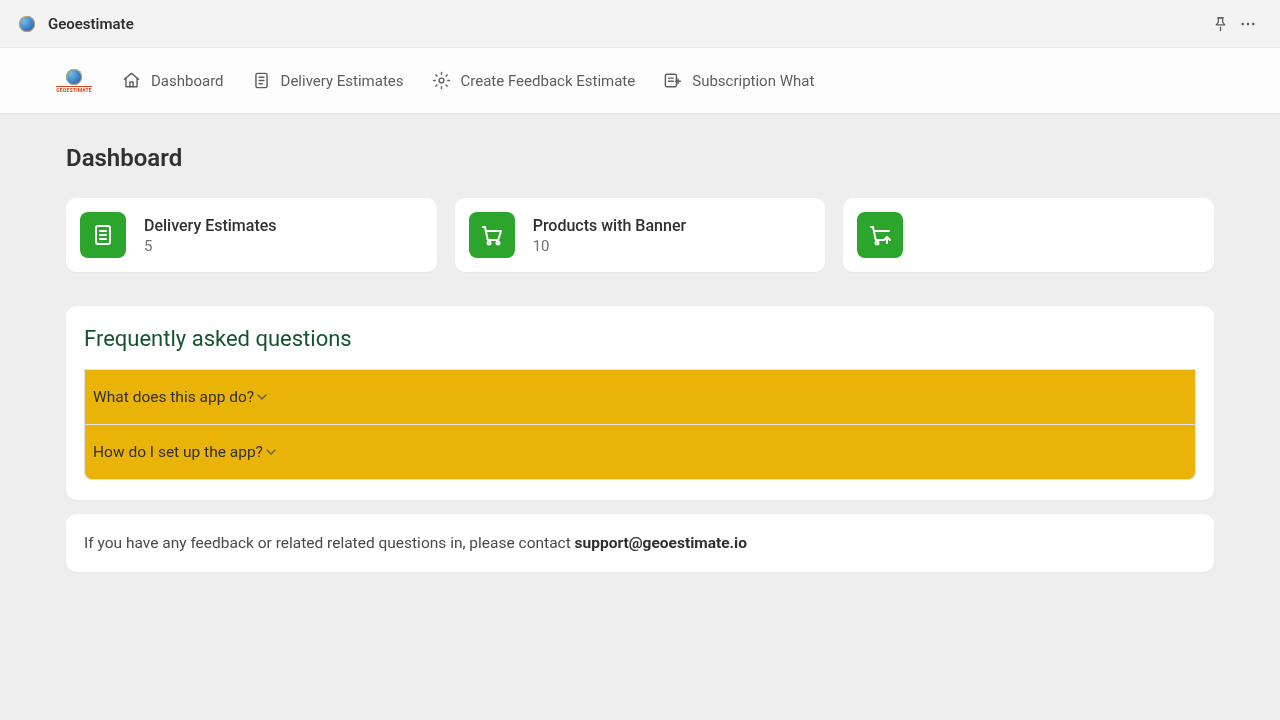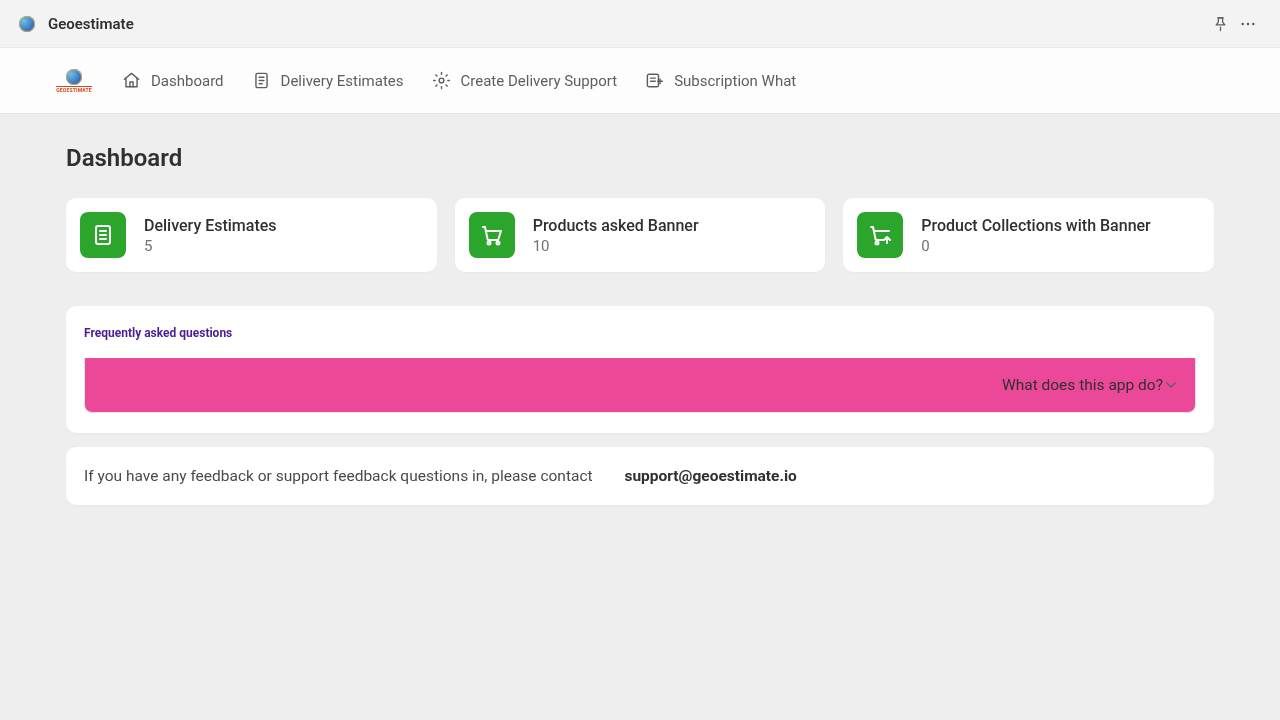--- a/index.html
+++ b/index.html
@@ -71,39 +71,39 @@
     .stat-label { font-size:16px; color:#303030; font-weight:500; }
     .stat-value { font-size:15px; color:#6d7175; }
 
     .panel {
       background:#fff;
       border-radius:10px;
       padding:20px 18px;
       margin-bottom:14px;
       box-shadow:0 1px 2px rgba(0,0,0,.03);
     }
-    .panel-title { font-size:12px; font-weight:700; color:#4c1d95; margin-bottom:18px; }
+    .panel-title { font-size:22px; font-weight:400; color:#14532d; margin-bottom:18px; }
 
     .faq-item {
-      background:#ec4899;
+      background:#eab308;
       border:1px solid #e3e3e3;
-      padding:18px 16px;
-      display:flex;
-      align-items:center;
-      justify-content:flex-end;
+      padding:18px 8px;
+      display:flex;
+      align-items:center;
+      justify-content:flex-start;
       font-size:15.5px;
       color:#303030;
       cursor:pointer;
     }
     .faq-item:first-of-type { border-radius:8px 8px 0 0; }
     .faq-item:last-of-type { border-radius:0 0 8px 8px; border-top:none; }
     .faq-chevron { width:16px; height:16px; color:#5c5f62; }
 
     .support-text { font-size:15.5px; color:#4a4a4a; }
-    .support-text b { font-weight:700; color:#303030;margin-left:28px; }
+    .support-text b { font-weight:700; color:#303030; }
 
     
     .glogo {
       width:16px; height:16px; border-radius:50%;
       background:radial-gradient(circle at 30% 30%, #6ec1e4 0%, #3a77c2 60%, #1b3f73 100%);
       box-shadow:0 0 0 1px #c6a96a inset;
     }
     .navbar-logo-inner { display:flex; flex-direction:column; align-items:center; gap:1px; }
     .navbar-logo .glogo { width:16px; height:16px; }
     .navbar-logo-text {
@@ -159,21 +159,21 @@
         <path d="M9 8h6M9 12h6M9 16h4"></path>
       </svg>
     <span>Delivery Estimates</span>
   </div>
 
   <div class="nav-item">
     <svg viewBox="0 0 24 24" fill="none" stroke-width="1.8" stroke-linecap="round" stroke-linejoin="round">
         <circle cx="12" cy="12" r="3"></circle>
         <path d="M12 2v2M12 20v2M4.9 4.9l1.4 1.4M17.7 17.7l1.4 1.4M2 12h2M20 12h2M4.9 19.1l1.4-1.4M17.7 6.3l1.4-1.4"></path>
       </svg>
-    <span>Create Delivery Support</span>
+    <span>Create Feedback Estimate</span>
   </div>
 
   <div class="nav-item">
     <svg viewBox="0 0 24 24" fill="none" stroke-width="1.8" stroke-linecap="round" stroke-linejoin="round">
         <rect x="3" y="4" width="14" height="16" rx="2"></rect>
         <path d="M7 9h6M7 13h6"></path>
         <path d="M19 10v6M22 13h-6"></path>
       </svg>
     <span>Subscription What</span>
   </div>
@@ -199,52 +199,54 @@
 
     <div class="stat-card">
       <div class="stat-icon">
         <svg viewBox="0 0 24 24" fill="none" stroke-width="2" stroke-linecap="round" stroke-linejoin="round">
             <circle cx="9" cy="20" r="1.5"></circle>
             <circle cx="18" cy="20" r="1.5"></circle>
             <path d="M3 4h2l2.6 12.2a1 1 0 0 0 1 .8h8.8a1 1 0 0 0 1-.8L21 8H6"></path>
           </svg>
       </div>
       <div class="stat-text">
-        <div class="stat-label">Products asked Banner</div>
+        <div class="stat-label">Products with Banner</div>
         <div class="stat-value">10</div>
       </div>
     </div>
 
     <div class="stat-card">
       <div class="stat-icon">
         <svg viewBox="0 0 24 24" fill="none" stroke-width="2" stroke-linecap="round" stroke-linejoin="round">
             <circle cx="9" cy="20" r="1.5"></circle>
             <path d="M3 4h2l2.6 12.2a1 1 0 0 0 1 .8H15"></path>
             <path d="M6 8h15"></path>
             <path d="M19 20v-6M16 17l3-3 3 3"></path>
           </svg>
       </div>
-      <div class="stat-text">
-        <div class="stat-label">Product Collections with Banner</div>
-        <div class="stat-value">0</div>
-      </div>
     </div>
 
   </div>
 
   <div class="panel">
     <div class="panel-title">Frequently asked questions</div>
 
     <div class="faq-item">
       <span>What does this app do?</span>
       <svg class="faq-chevron" viewBox="0 0 24 24" fill="none" stroke="currentColor" stroke-width="2" stroke-linecap="round" stroke-linejoin="round">
           <polyline points="6 9 12 15 18 9"></polyline>
         </svg>
     </div>
+    <div class="faq-item">
+      <span>How do I set up the app?</span>
+      <svg class="faq-chevron" viewBox="0 0 24 24" fill="none" stroke="currentColor" stroke-width="2" stroke-linecap="round" stroke-linejoin="round">
+          <polyline points="6 9 12 15 18 9"></polyline>
+        </svg>
+    </div>
   </div>
 
   <div class="panel">
     <div class="support-text">
-      <span>If you have any feedback or support feedback questions in, please contact </span><b>support@geoestimate.io</b>
+      <span>If you have any feedback or related related questions in, please contact </span><b>support@geoestimate.io</b>
     </div>
   </div>
 
 </div>
 
 </body></html>

